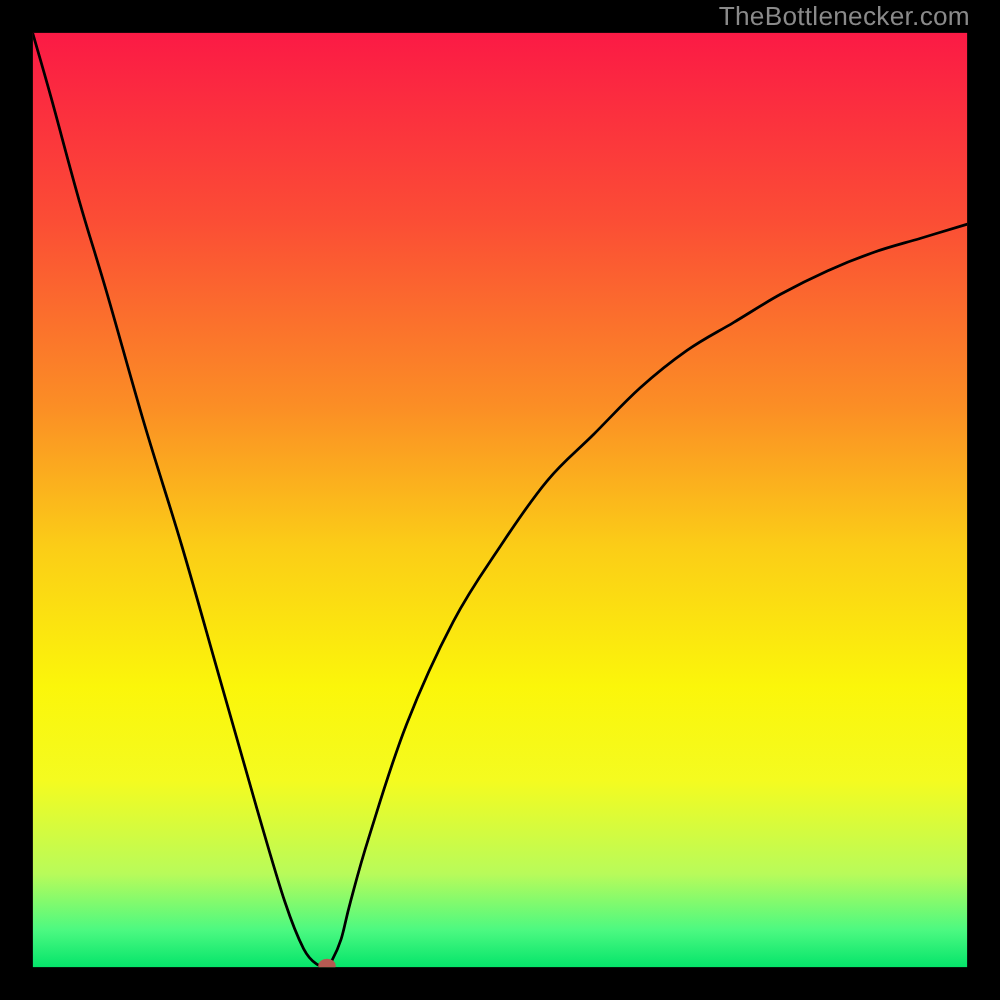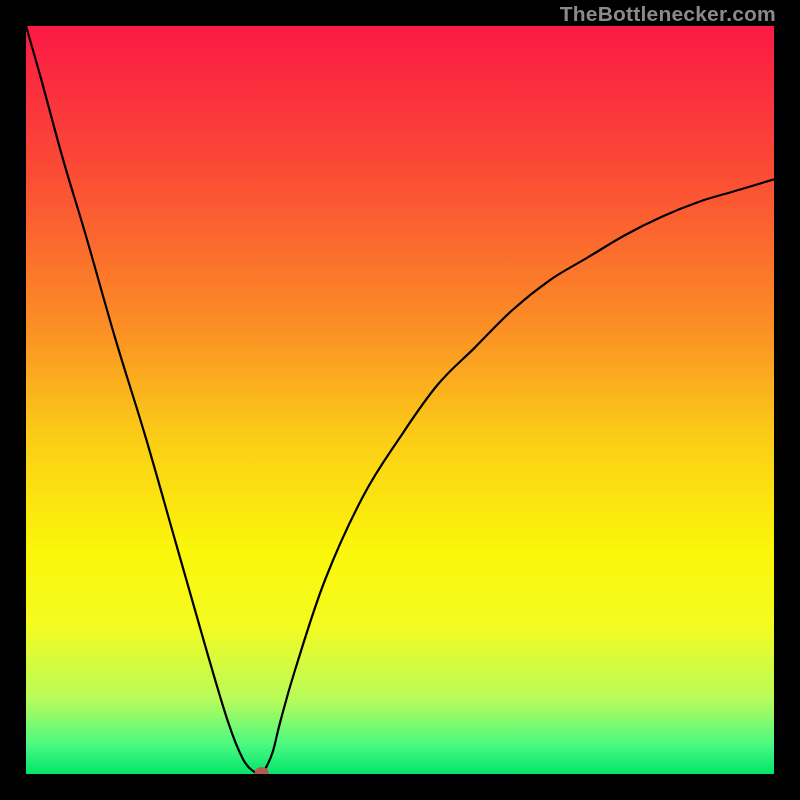--- a/index.html
+++ b/index.html
@@ -26,21 +26,21 @@
     width: 748px;
     height: 748px;
     overflow: hidden;
   }
   .source-label {
     position: absolute;
     top: 2px;
     right: 24px;
     color: #8a8a8a;
     font-size: 21px;
-    font-weight: 700;
+    font-weight: 400;
     letter-spacing: 0.2px;
   }
 </style>
 </head>
 <body>
 
 <div class="frame">
   <div class="source-label">TheBottlenecker.com</div>
 
   <div class="plot-area">

